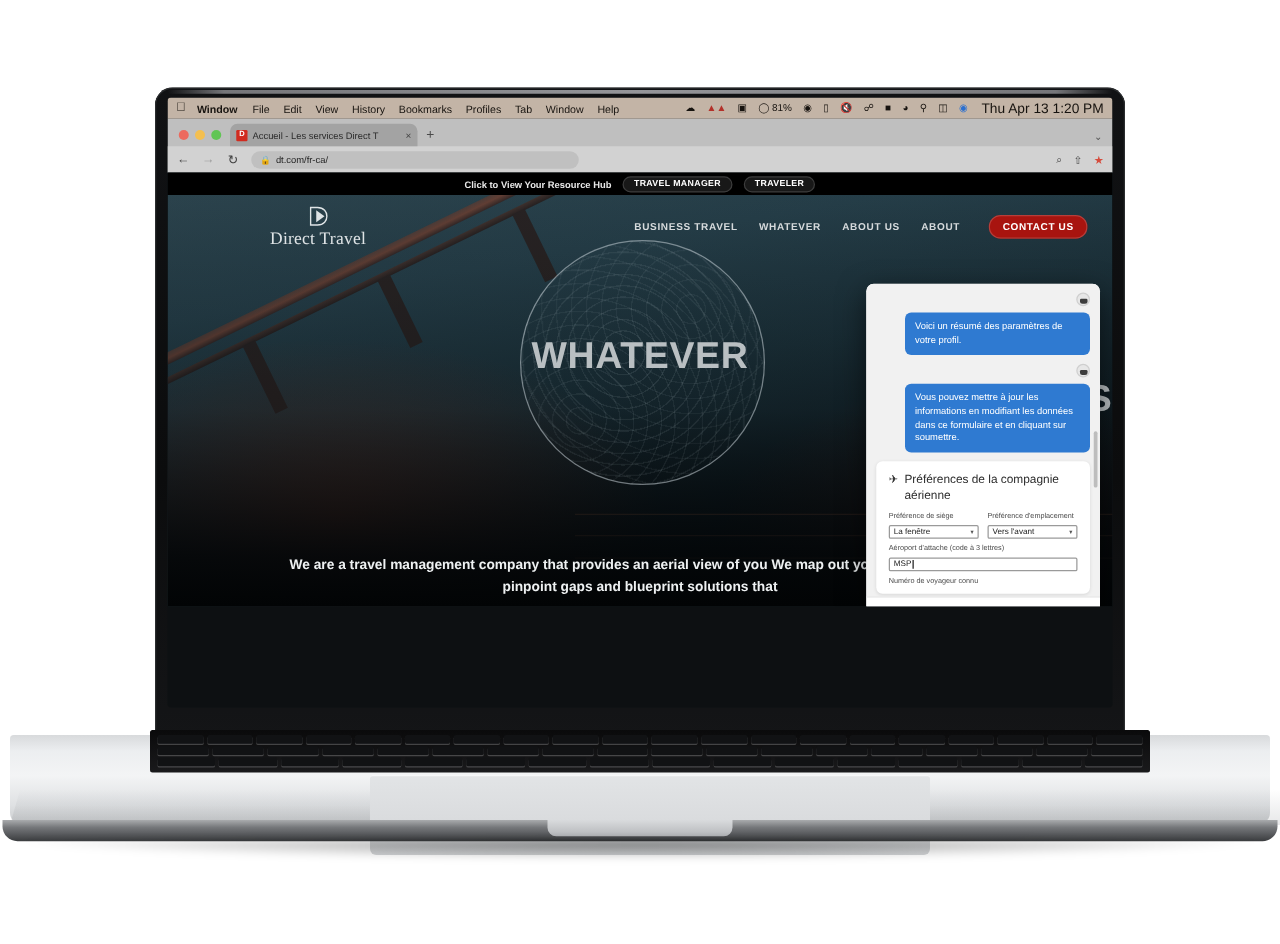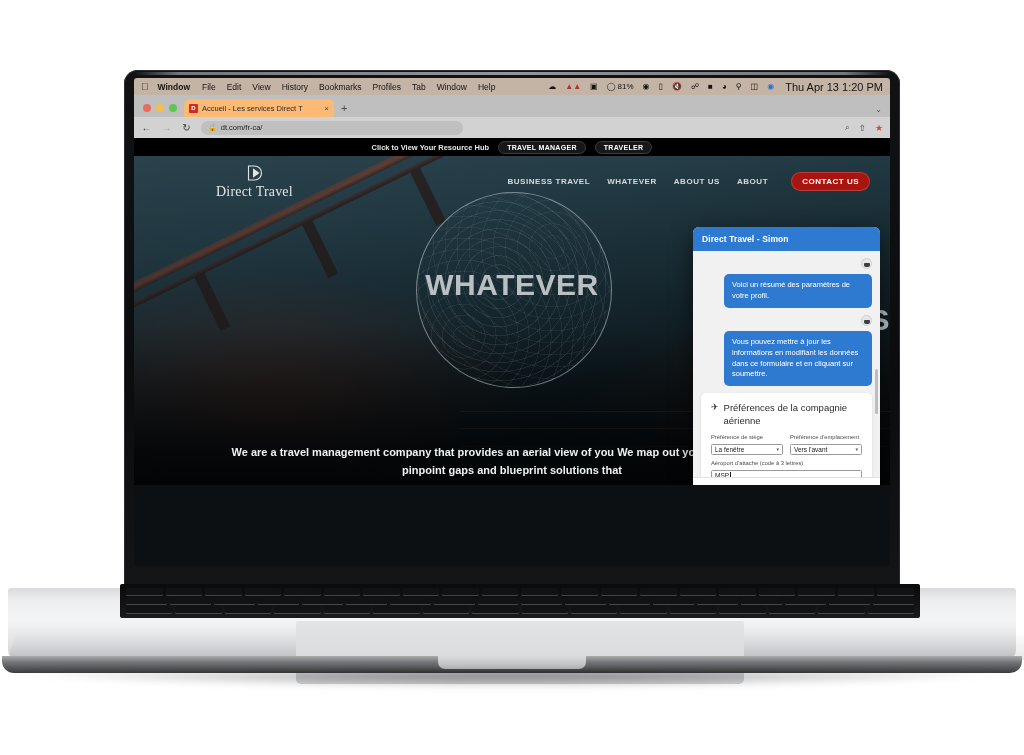--- a/index.html
+++ b/index.html
@@ -82,21 +82,21 @@
   .menubar .spacer{ flex:1; }
   .menubar .si{ margin-left:9px; display:flex; align-items:center; gap:2px; font-size:8px; white-space:nowrap; }
   .menubar .clock{ margin-left:11px; font-size:11px; white-space:nowrap; }
 
   
   .browser{ background:#bfbfbf; }
   .tabstrip{ height:22px; display:flex; align-items:flex-end; padding:0 6px; position:relative; }
   .traffic{ display:flex; gap:5px; align-items:center; padding:0 7px 5px 3px; }
   .traffic span{ width:8px; height:8px; border-radius:50%; display:block; }
   .tab{
-    height:18px; min-width:150px; background:#fdba74; border-radius:6px 6px 0 0;
+    height:18px; min-width:150px; background:#a3a3a3; border-radius:6px 6px 0 0;
     display:flex; align-items:center; gap:4px; padding:0 5px; font-size:7.5px; color:#2b2b2b;
   }
   .tab .favicon{
     width:9px; height:9px; border-radius:1px; background:#d12b1f; color:#fff;
     font-size:6px; display:flex; align-items:center; justify-content:center; font-weight:bold;
   }
   .tab .ttl{ flex:1; overflow:hidden; white-space:nowrap; }
   .tab .x{ font-size:8px; color:#444; }
   .newtab{ font-size:11px; color:#4a4a4a; padding:0 7px 3px 7px; }
   .tabstrip .chev{ position:absolute; right:8px; bottom:3px; font-size:8px; color:#555; }
@@ -375,21 +375,20 @@
           <div class="navlinks">
             <a>BUSINESS TRAVEL</a>
             <a>WHATEVER</a>
             <a>ABOUT US</a>
             <a>ABOUT</a>
             <span class="cta">CONTACT US</span>
           </div>
         </div>
 
         <div class="chat">
-          <div class="chat-head">Direct Travel - Simon</div>
           <div class="chat-body">
 
             <div class="msgrow bot">
               <span class="bot-av"></span>
               <div class="bubble">Voici un résumé des paramètres de votre profil.</div>
             </div>
 
             <div class="msgrow bot">
               <span class="bot-av"></span>
               <div class="bubble">Vous pouvez mettre à jour les informations en modifiant les données dans ce formulaire et en cliquant sur soumettre.</div>

